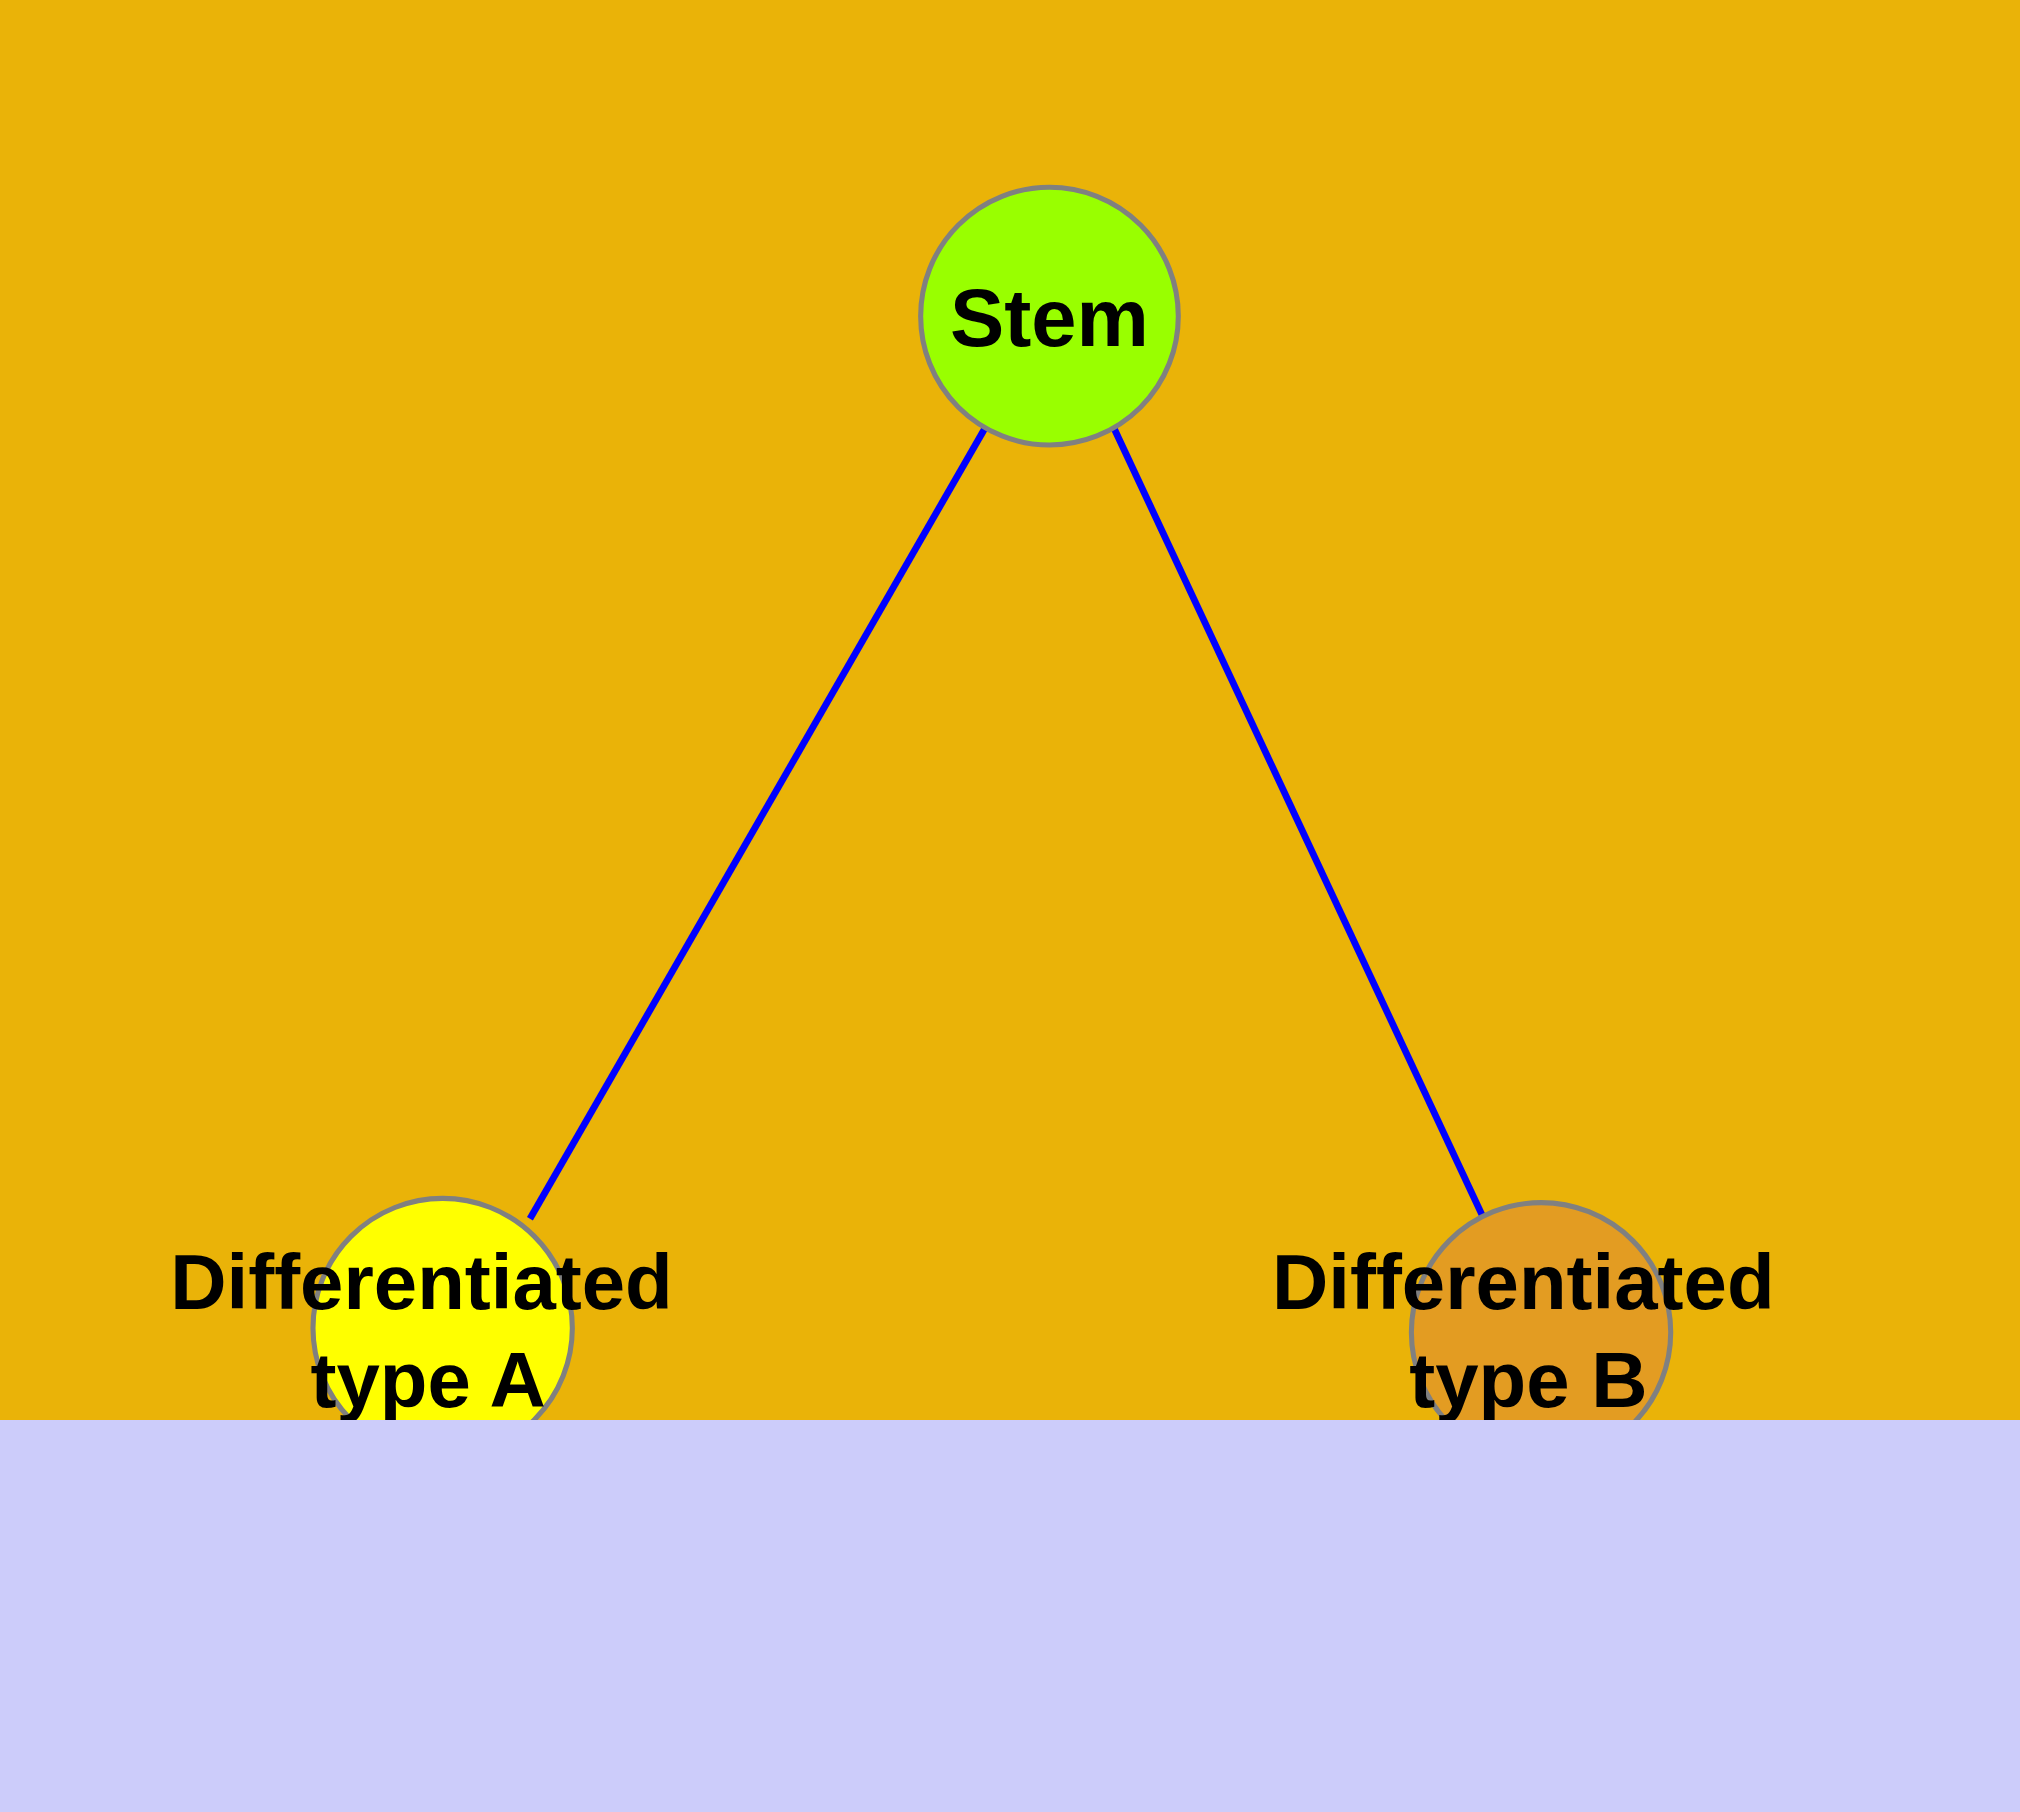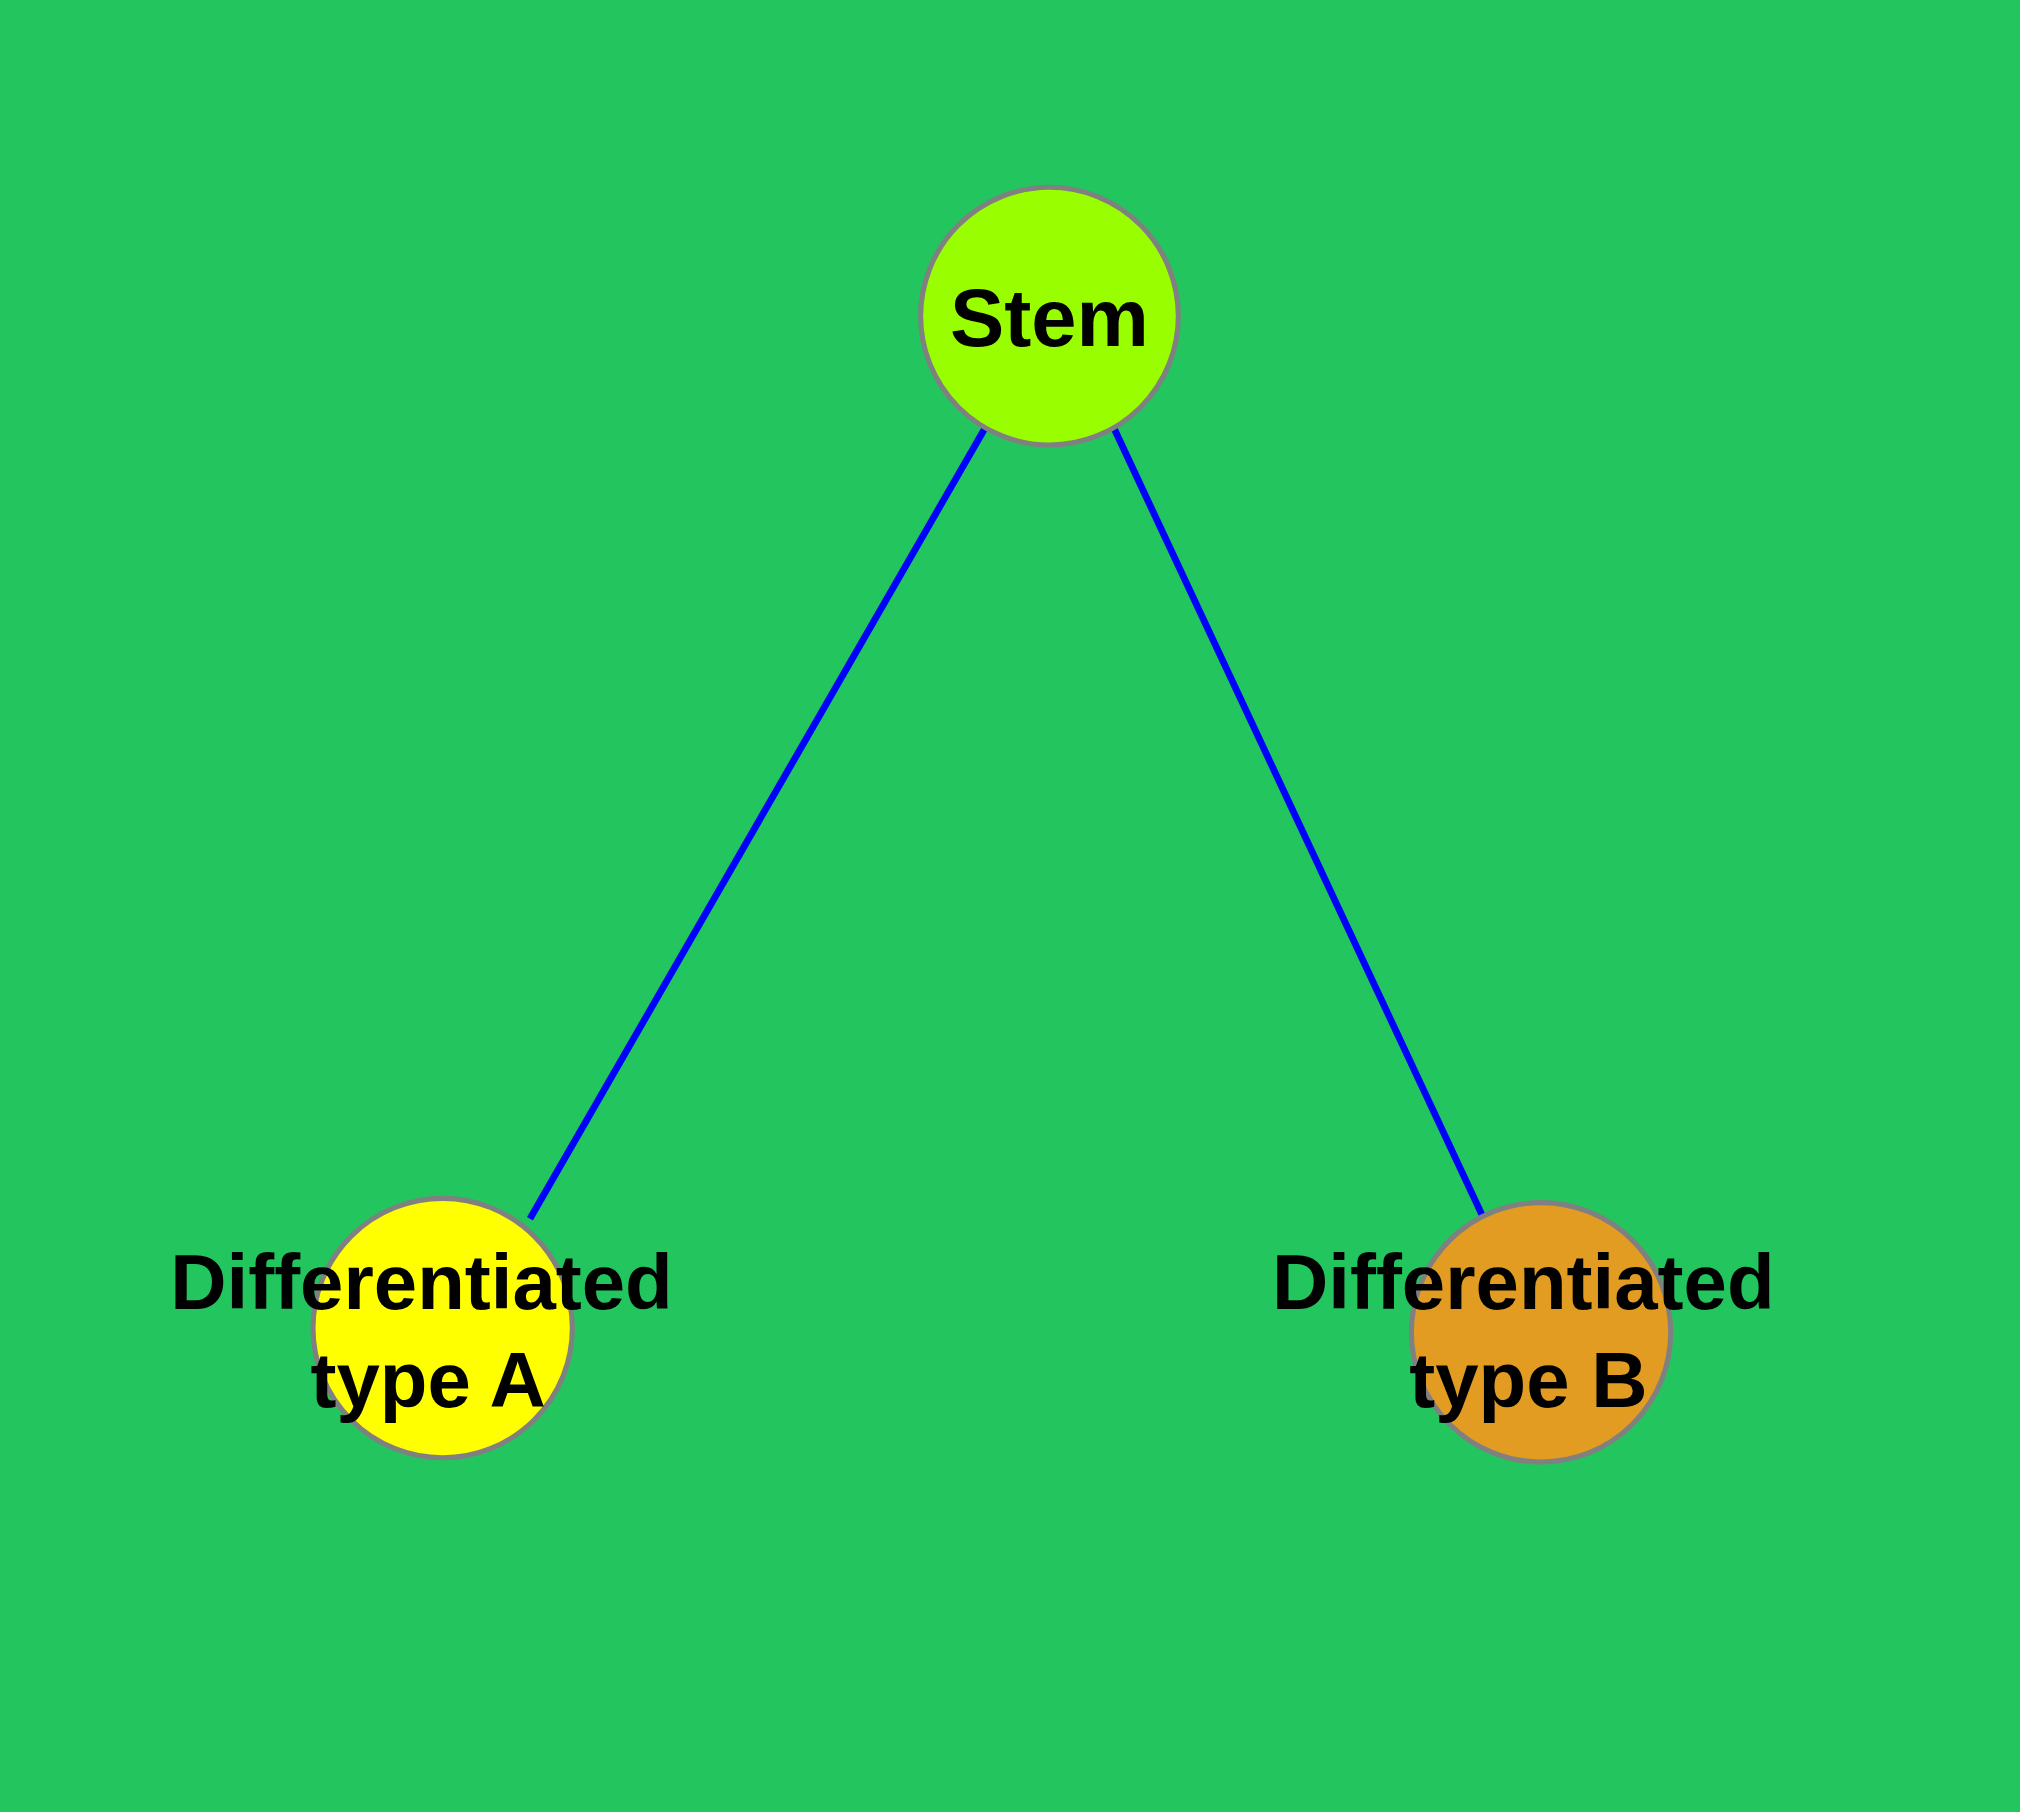--- a/index.html
+++ b/index.html
@@ -35,21 +35,21 @@
   .node-label-lg {
     font-size: 96px;
   }
   .node-label-md {
     font-size: 92px;
   }
 </style>
 </head>
 <body style="background: rgb(204, 204, 250);">
 
-<div id="canvas" style="width: 2021px; height: 1812px; background: #22c55e;">
+<div id="canvas" style="width: 2021px; height: 1420px; background: #eab308;">
   <svg id="graph-svg" viewBox="0 0 2384 2138">
 
     <g>
       <line class="edge" id="edge-0" x1="1162" y1="505" x2="625" y2="1438" stroke="#0000ff" stroke-width="8" stroke-linecap="butt"></line>
       <line class="edge" id="edge-1" x1="1314" y1="505" x2="1750" y2="1437" stroke="#0000ff" stroke-width="8" stroke-linecap="butt"></line>
     </g>
 
     <g>
 
       <g>

